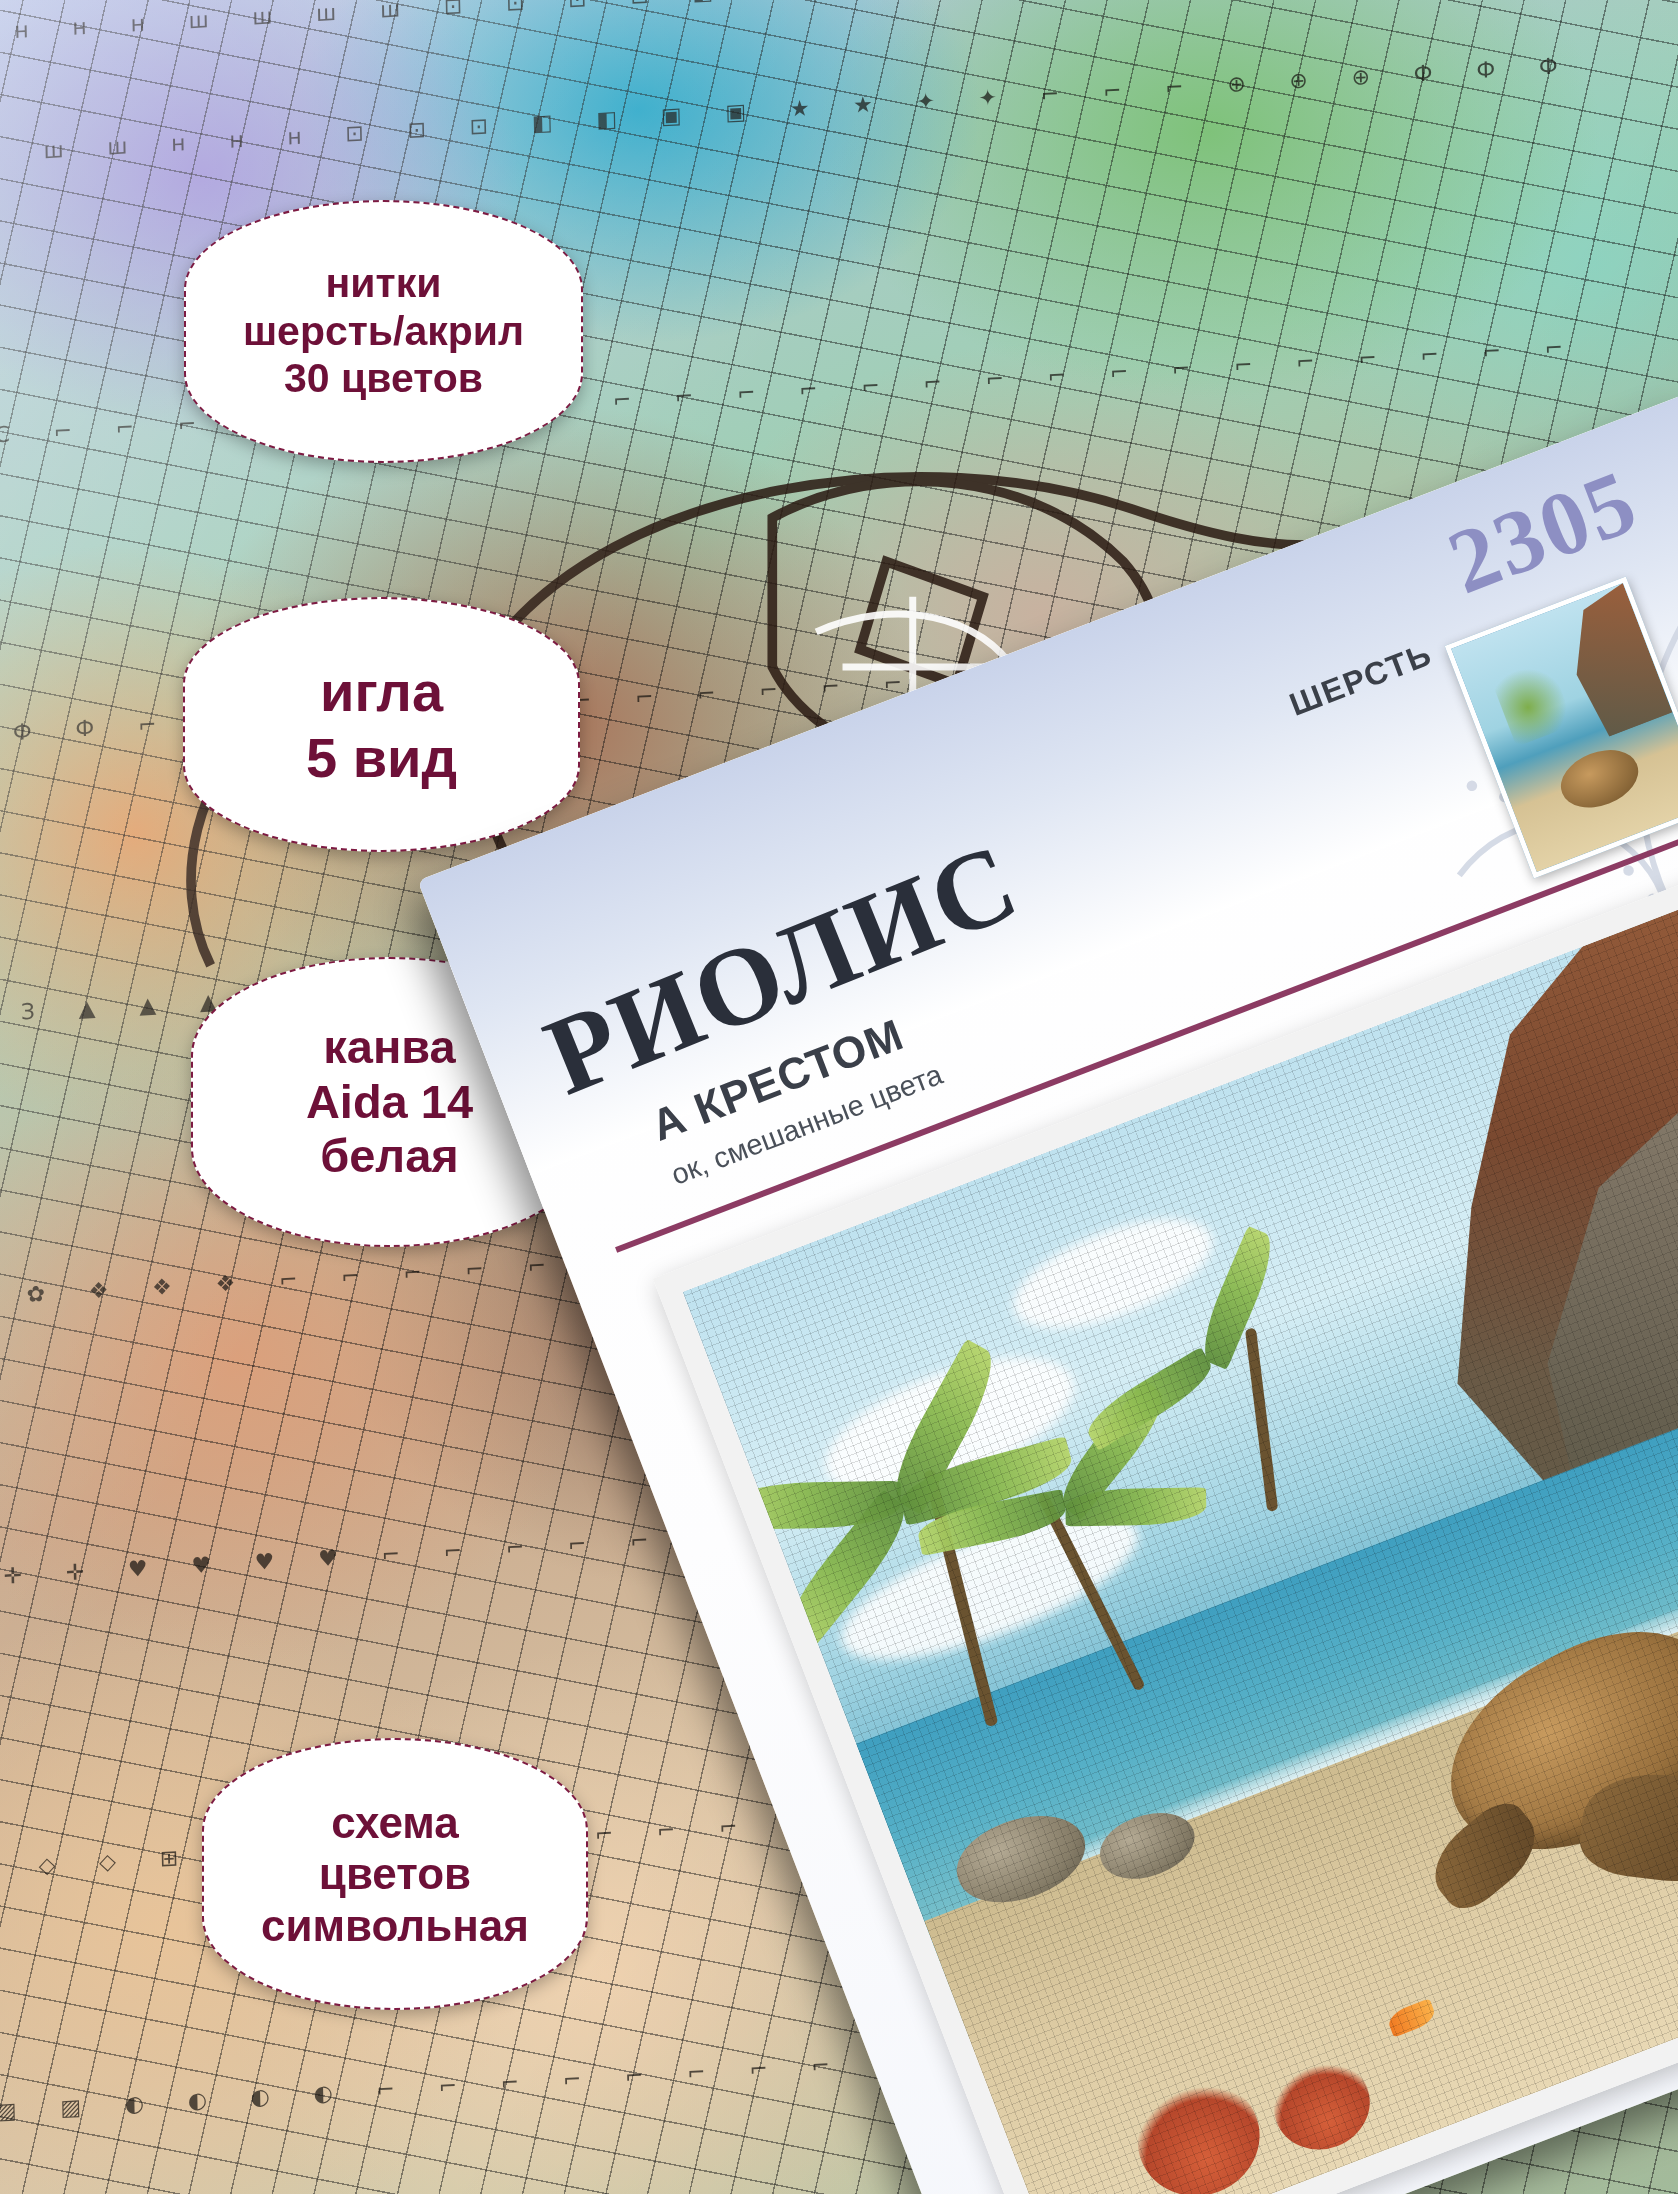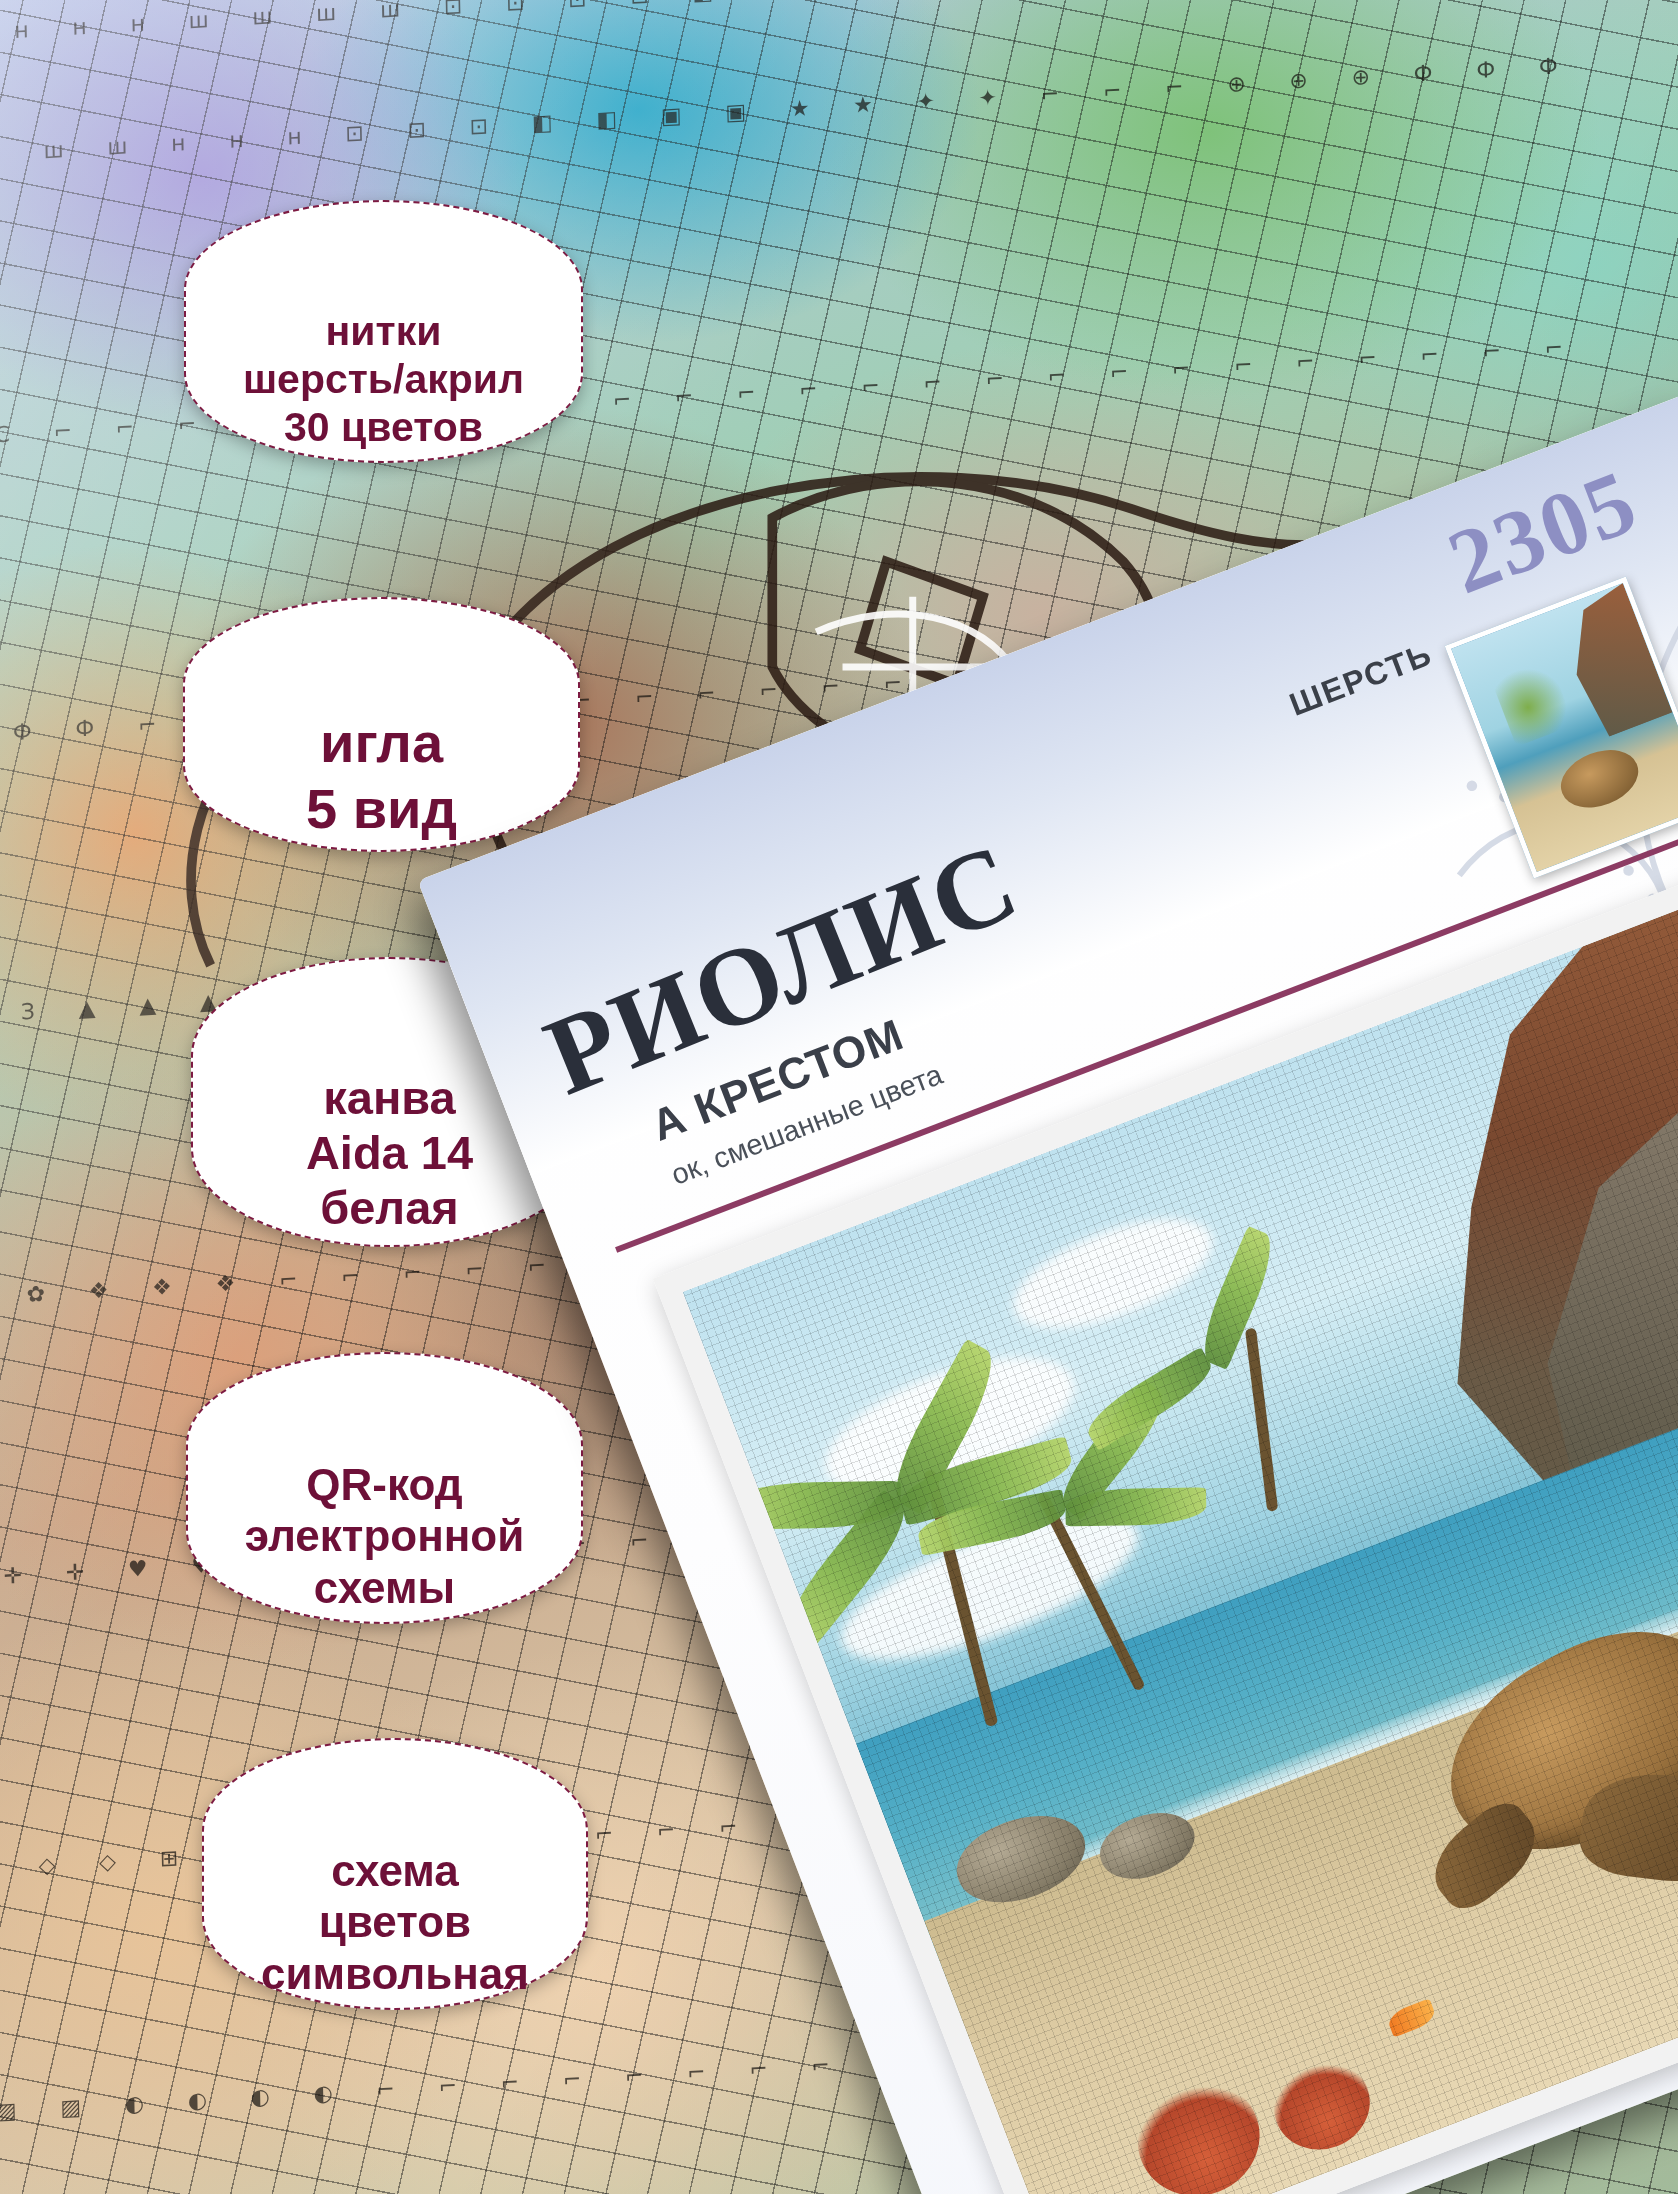--- a/index.html
+++ b/index.html
@@ -80,21 +80,21 @@
   }
 
   
   .badge {
     position: absolute;
     background: #ffffff;
     border-radius: 50% / 34%;
     border: 2.6px dashed #7d1a42;
     box-shadow: 0 5.3px 16px rgba(0,0,0,.28);
     display: flex;
-    align-items: flex-end;
+    align-items: center;
     justify-content: center;
     text-align: center;
     color: #6d1038;
     font-weight: 700;
     box-sizing: border-box;
     padding: 8.8px 14px;
     line-height: 1.17;
   }
   .badge .lines { white-space: pre-line; }
 
@@ -374,25 +374,20 @@
 30 цветов</span>
   </div>
   <div class="badge" id="badge-needle">
     <span class="lines">игла
 5 вид</span>
   </div>
   <div class="badge" id="badge-canvas">
     <span class="lines">канва
 Aida 14
 белая</span>
-  </div>
-  <div class="badge" id="badge-qr">
-    <span class="lines">QR-код
-электронной
-схемы</span>
   </div>
   <div class="badge" id="badge-scheme">
     <span class="lines">схема
 цветов
 символьная</span>
   </div>
 
   <div id="package">
     <div class="pkg-card">
       <div class="pkg-topband"></div>

